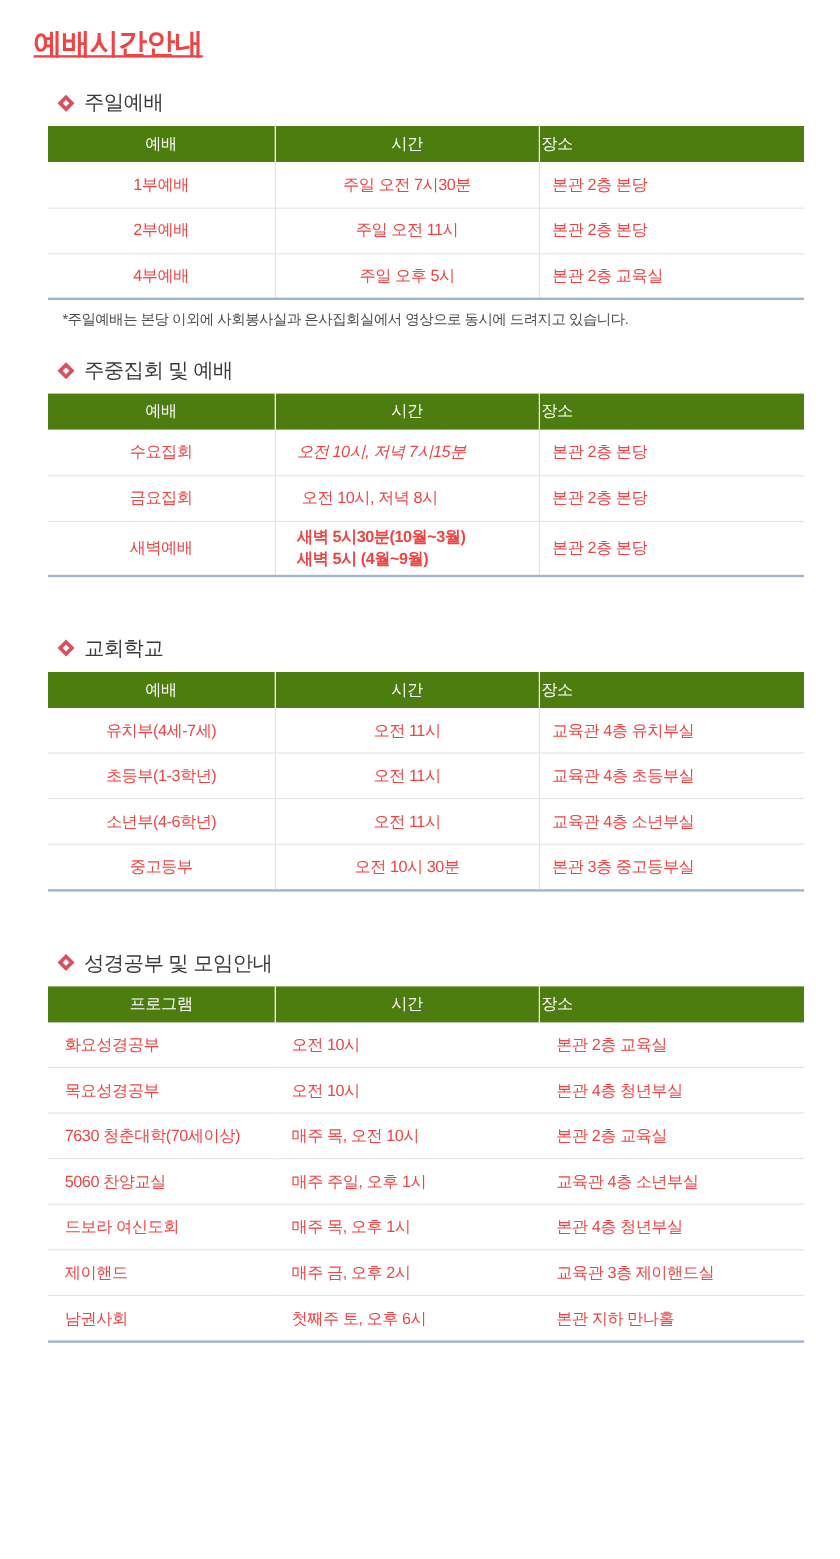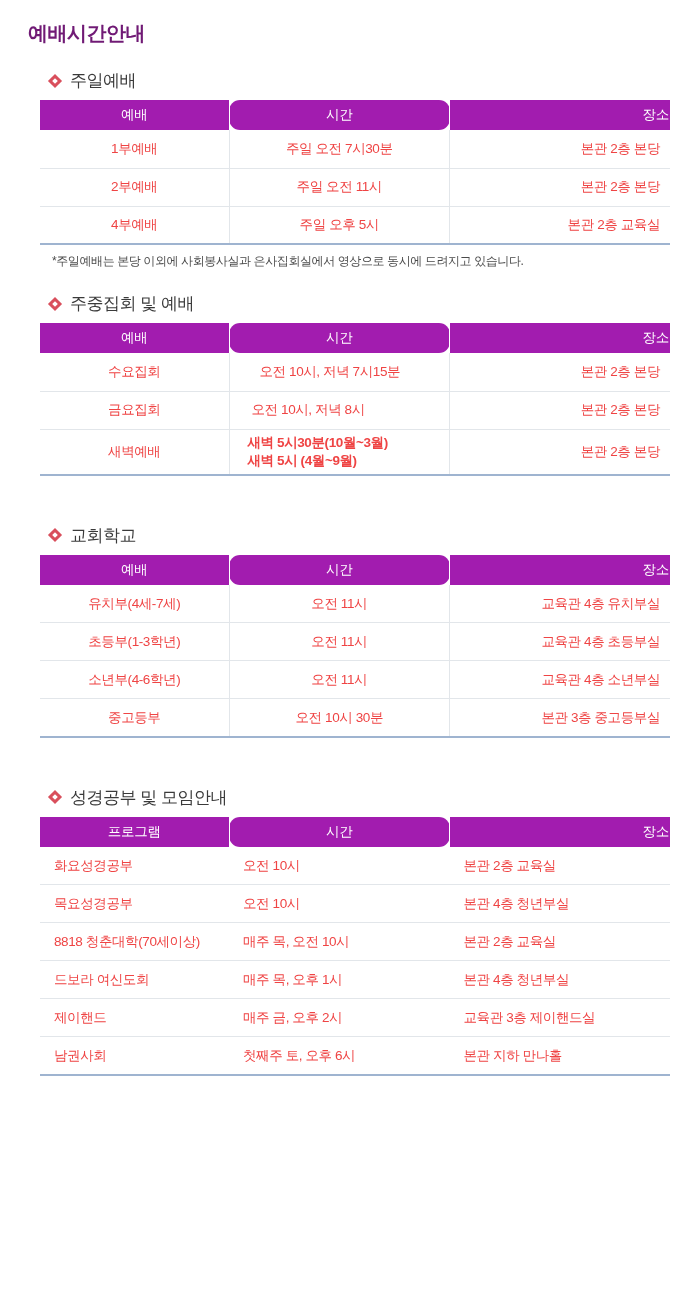--- a/index.html
+++ b/index.html
@@ -13,26 +13,27 @@
     background: #ffffff;
     font-family: "Liberation Sans", "DejaVu Sans", sans-serif;
     color: #333333;
   }
   .page {
     width: 700px;
     position: relative;
     padding: 0;
   }
   .page-title {
-    font-size: 20px;
+    font-size: 24px;
     font-weight: bold;
-    color: #701a75;
+    color: #ef4444;
     letter-spacing: -0.5px;
     margin: 20px 0 0 28px;
     padding: 0;
+    text-decoration: underline;
   }
   .section {
     margin: 0 0 0 0;
     padding: 0 30px 0 40px;
   }
   .section-header {
     display: flex;
     align-items: center;
     gap: 8px;
     margin: 22px 0 8px 0;
@@ -66,42 +67,42 @@
     color: #3a3a3a;
     letter-spacing: -0.5px;
   }
   table.sched {
     width: 100%;
     border-collapse: collapse;
     table-layout: fixed;
     font-size: 13.5px;
   }
   table.sched thead th {
-    background: #a21caf;
+    background: #4d7c0f;
     color: #ffffff;
     font-weight: normal;
     font-size: 13.5px;
     height: 30px;
     border-right: 1px solid #ffffff;
     letter-spacing: -0.3px;
   }
   table.sched thead th:last-child { border-right: none; }
   table.sched tbody td {
     height: 38px;
     border-bottom: 1px solid #e2e6ea;
     color: #ef4444;
     letter-spacing: -0.4px;
     padding: 4px 10px;
   }
   table.sched tbody tr:last-child td {
     border-bottom: 2px solid #9fb4d0;
   }
   .c-name  { width: 30%; text-align: center; }
-  .c-time  { width: 35%; text-align: center; border-radius: 11px; }
-  .c-place { width: 35%; text-align: right; }
+  .c-time  { width: 35%; text-align: center; }
+  .c-place { width: 35%; text-align: left; }
   table.sched tbody td.cell-div {
     border-right: 1px solid #e2e6ea;
   }
   .note {
     font-size: 12px;
     color: #4a4a4a;
     margin: 8px 0 0 12px;
     letter-spacing: -0.4px;
   }
   
@@ -164,21 +165,21 @@
       <thead>
         <tr>
           <th class="c-name">예배</th>
           <th class="c-time">시간</th>
           <th class="c-place">장소</th>
         </tr>
       </thead>
       <tbody>
         <tr>
           <td class="c-name cell-div">수요집회</td>
-          <td class="c-time cell-div" style="text-align:left;padding-left:30px;">오전 10시, 저녁 7시15분</td>
+          <td class="c-time cell-div" style="text-align:left;padding-left:18px;font-style:italic;">오전 10시, 저녁 7시15분</td>
           <td class="c-place">본관 2층 본당</td>
         </tr>
         <tr>
           <td class="c-name cell-div">금요집회</td>
           <td class="c-time cell-div" style="text-align:left;padding-left:22px;">오전 10시, 저녁 8시</td>
           <td class="c-place">본관 2층 본당</td>
         </tr>
         <tr>
           <td class="c-name cell-div">새벽예배</td>
           <td class="c-time cell-div multiline" style="text-align:left;padding-left:18px;white-space:pre-line;">새벽 5시30분(10월~3월)
@@ -249,23 +250,28 @@
           <td class="c-name">화요성경공부</td>
           <td class="c-time">오전 10시</td>
           <td class="c-place">본관 2층 교육실</td>
         </tr>
         <tr>
           <td class="c-name">목요성경공부</td>
           <td class="c-time">오전 10시</td>
           <td class="c-place">본관 4층 청년부실</td>
         </tr>
         <tr>
-          <td class="c-name">8818 청춘대학(70세이상)</td>
+          <td class="c-name">7630 청춘대학(70세이상)</td>
           <td class="c-time">매주 목, 오전 10시</td>
           <td class="c-place">본관 2층 교육실</td>
+        </tr>
+        <tr>
+          <td class="c-name">5060 찬양교실</td>
+          <td class="c-time">매주 주일, 오후 1시</td>
+          <td class="c-place">교육관 4층 소년부실</td>
         </tr>
         <tr>
           <td class="c-name">드보라 여신도회</td>
           <td class="c-time">매주 목, 오후 1시</td>
           <td class="c-place">본관 4층 청년부실</td>
         </tr>
         <tr>
           <td class="c-name">제이핸드</td>
           <td class="c-time">매주 금, 오후 2시</td>
           <td class="c-place">교육관 3층 제이핸드실</td>

